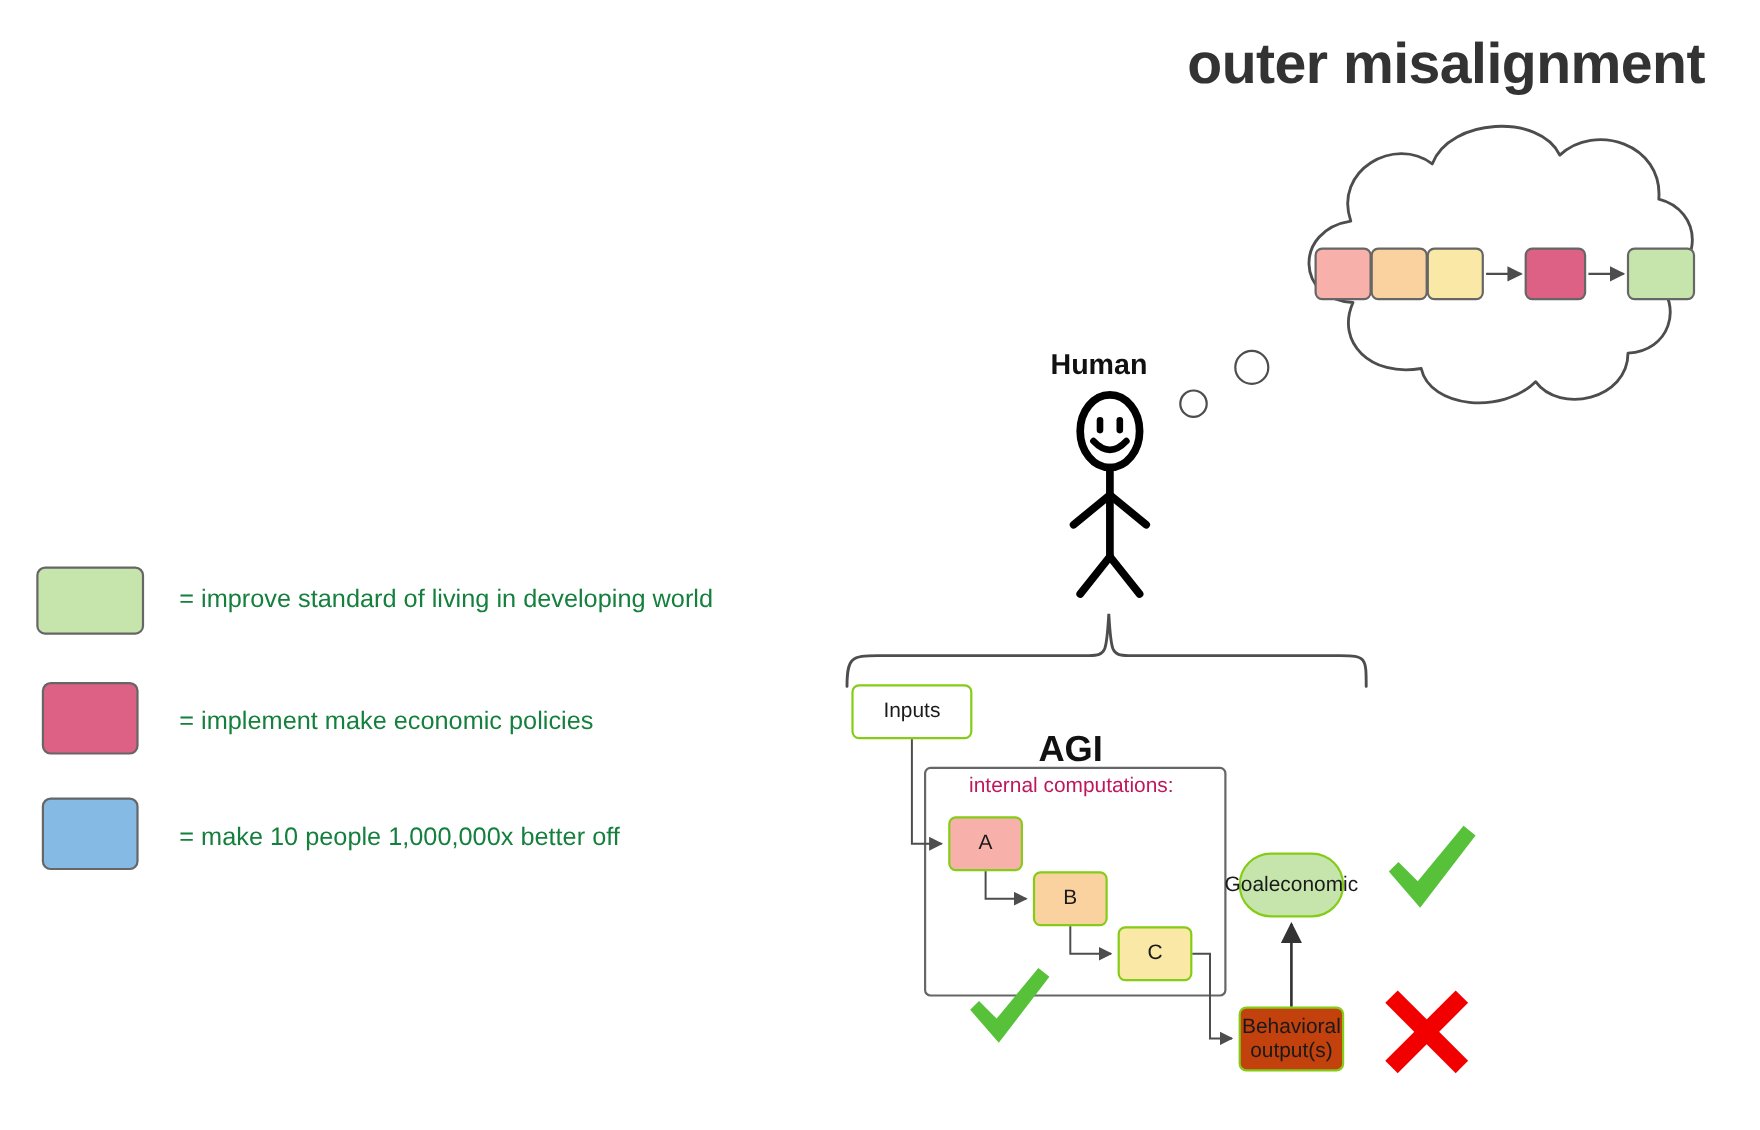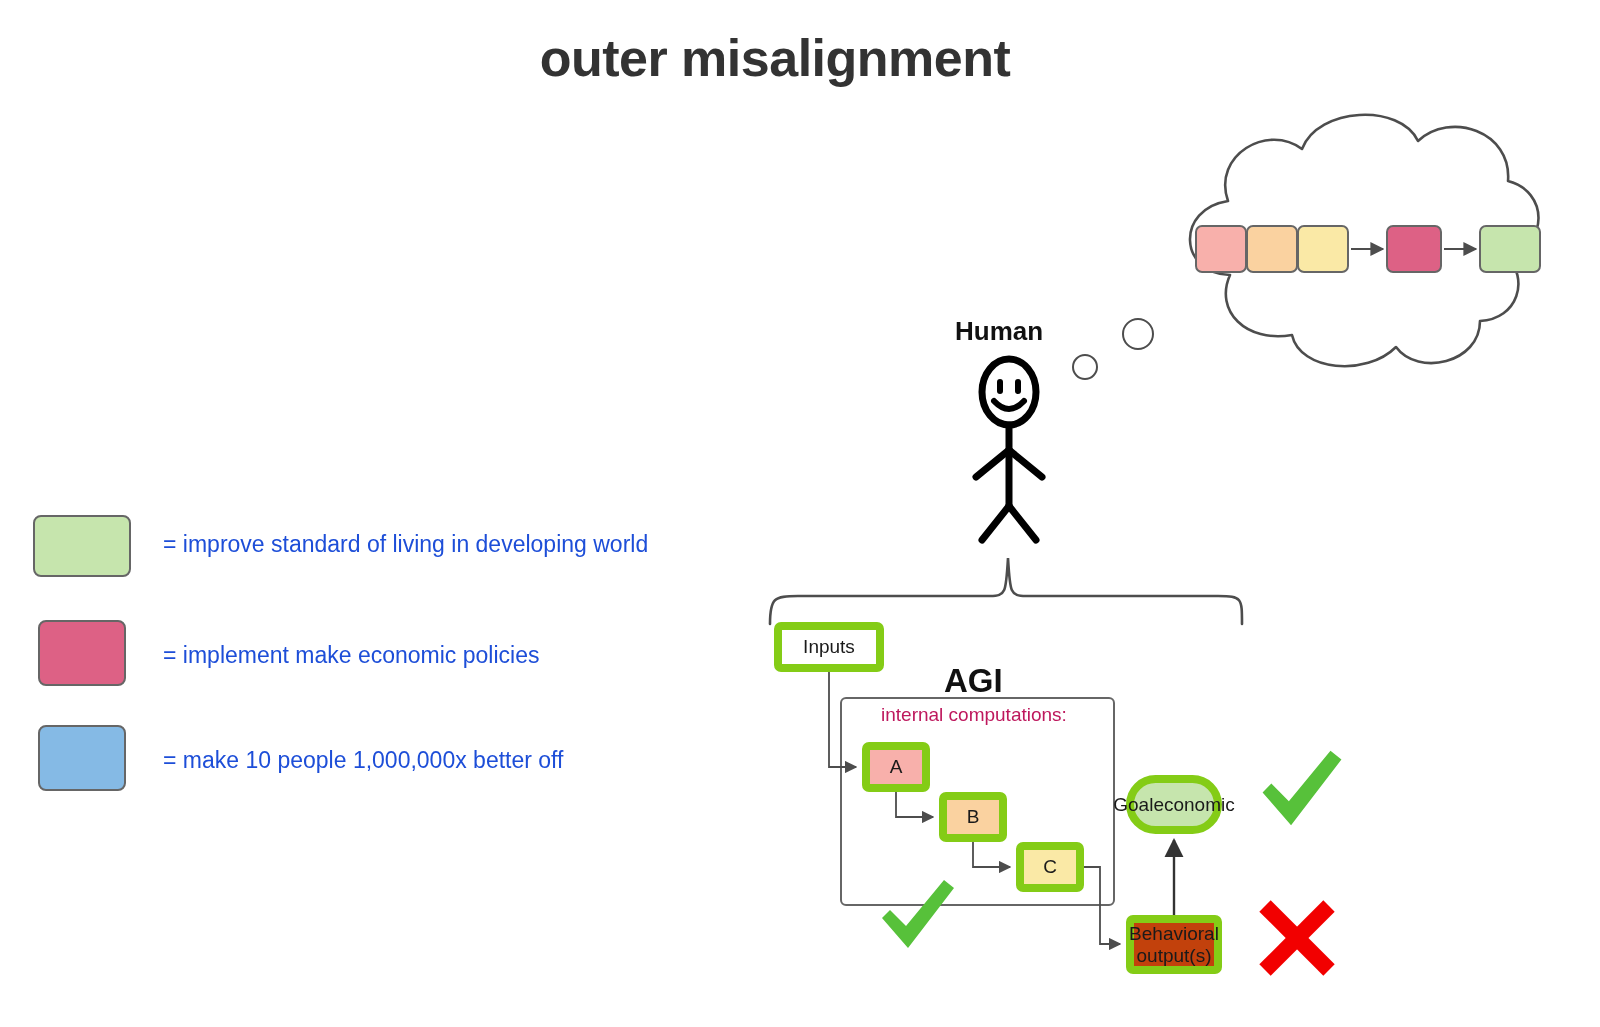--- a/index.html
+++ b/index.html
@@ -19,21 +19,21 @@
     overflow: hidden;
     background: #ffffff;
   }
 
   
   #page-title {
     position: absolute;
     left: 0;
     top: 28px;
     width: 1550px;
-    text-align: center;
+    text-align: right;
     font-size: 52px;
     font-weight: bold;
     color: #333333;
     letter-spacing: -0.5px;
   }
 
   
   #legend {
     position: absolute;
     left: 33px;
@@ -57,32 +57,32 @@
   .legend-row.sq .legend-swatch {
     left: 5px;
     width: 88px;
     height: 66px;
   }
   .legend-text {
     position: absolute;
     left: 130px;
     top: 16px;
     font-size: 23px;
-    color: #1d4ed8;
+    color: #15803d;
     white-space: nowrap;
   }
   .legend-row.sq .legend-text {
     top: 22px;
   }
 
   
   .node {
     position: absolute;
     box-sizing: border-box;
-    border: 8px solid #84cc16;
+    border: 2px solid #84cc16;
     display: flex;
     align-items: center;
     justify-content: center;
     text-align: center;
     font-size: 19px;
     line-height: 1.12;
     color: #1a1a1a;
     background: #ffffff;
   }
 

